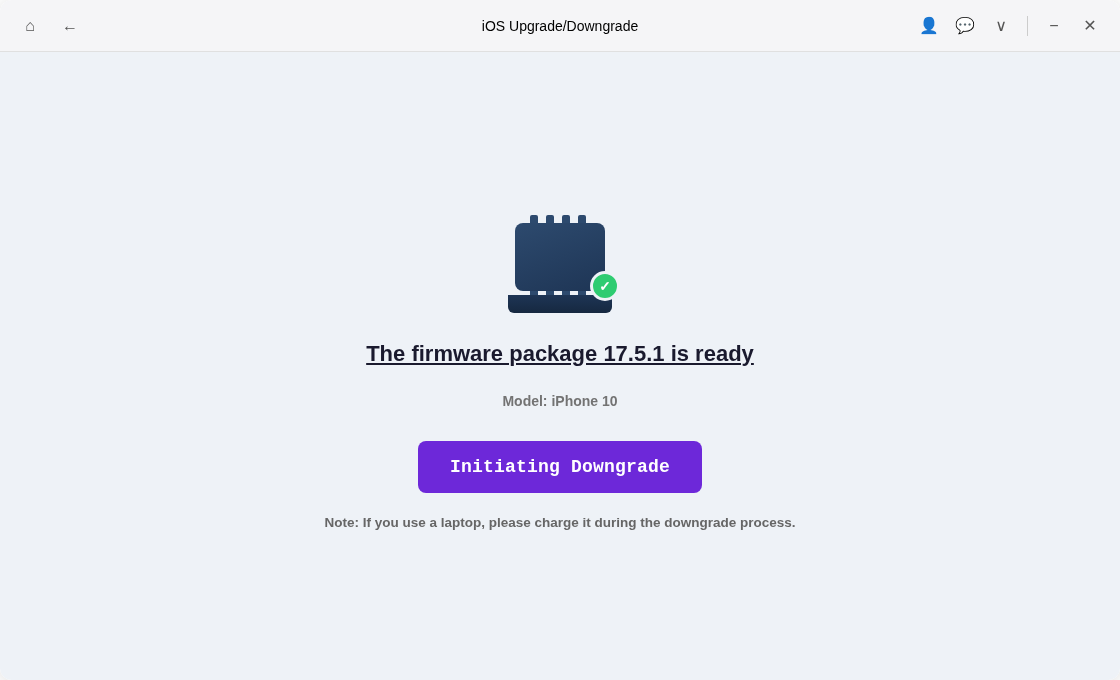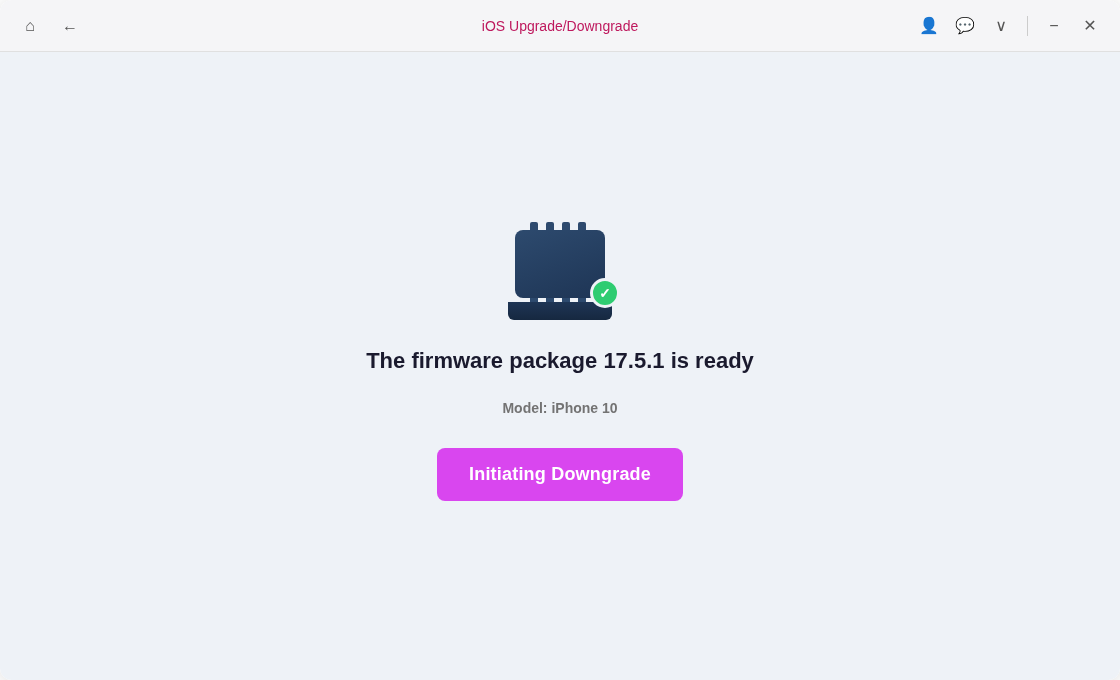--- a/index.html
+++ b/index.html
@@ -53,21 +53,21 @@
       color: #555;
       font-size: 16px;
     }
 
     .titlebar-center {
       position: absolute;
       left: 50%;
       transform: translateX(-50%);
       font-size: 14px;
       font-weight: 500;
-      color: #be185d;
+      color: #000000;
     }
 
     .titlebar-right {
       display: flex;
       align-items: center;
       gap: 8px;
     }
 
     .titlebar-action {
       width: 28px;
@@ -199,45 +199,47 @@
       font-size: 14px;
       font-weight: bold;
     }
 
     .firmware-title {
       font-size: 22px;
       font-weight: 700;
       color: #1a1a2e;
       margin-bottom: 26px;
       text-align: left;
+      text-decoration: underline;
     }
 
     .model-text {
       font-size: 14px;
       color: #555;
       margin-bottom: 32px;
       text-align: center;
     }
 
     .model-text span {
       font-weight: 600;
       color: #737373;
     }
 
     .downgrade-button {
-      background: #d946ef;
+      background: #6d28d9;
       color: white;
       border: none;
       border-radius: 8px;
       padding: 16px 32px;
       font-size: 18px;
       font-weight: 600;
       cursor: pointer;
       margin-bottom: 22px;
       letter-spacing: 0.2px;
+      font-family: Liberation Mono, monospace;
     }
 
     .note-text {
       font-size: 13.5px;
       color: #666;
       text-align: center;
     }
 
     .note-text span {
       font-weight: 600;
@@ -297,15 +299,19 @@
 
     <div class="firmware-title">The firmware package 17.5.1 is ready</div>
 
     <div class="model-text">
       <span>Model:</span>
       <span>iPhone 10</span>
     </div>
 
     <button class="downgrade-button">Initiating Downgrade</button>
 
+    <div class="note-text">
+      <span>Note:</span>
+      <span>  If you use a laptop, please charge it during the downgrade process.</span>
+    </div>
 
   </div>
 </div>
 
 </body></html>

